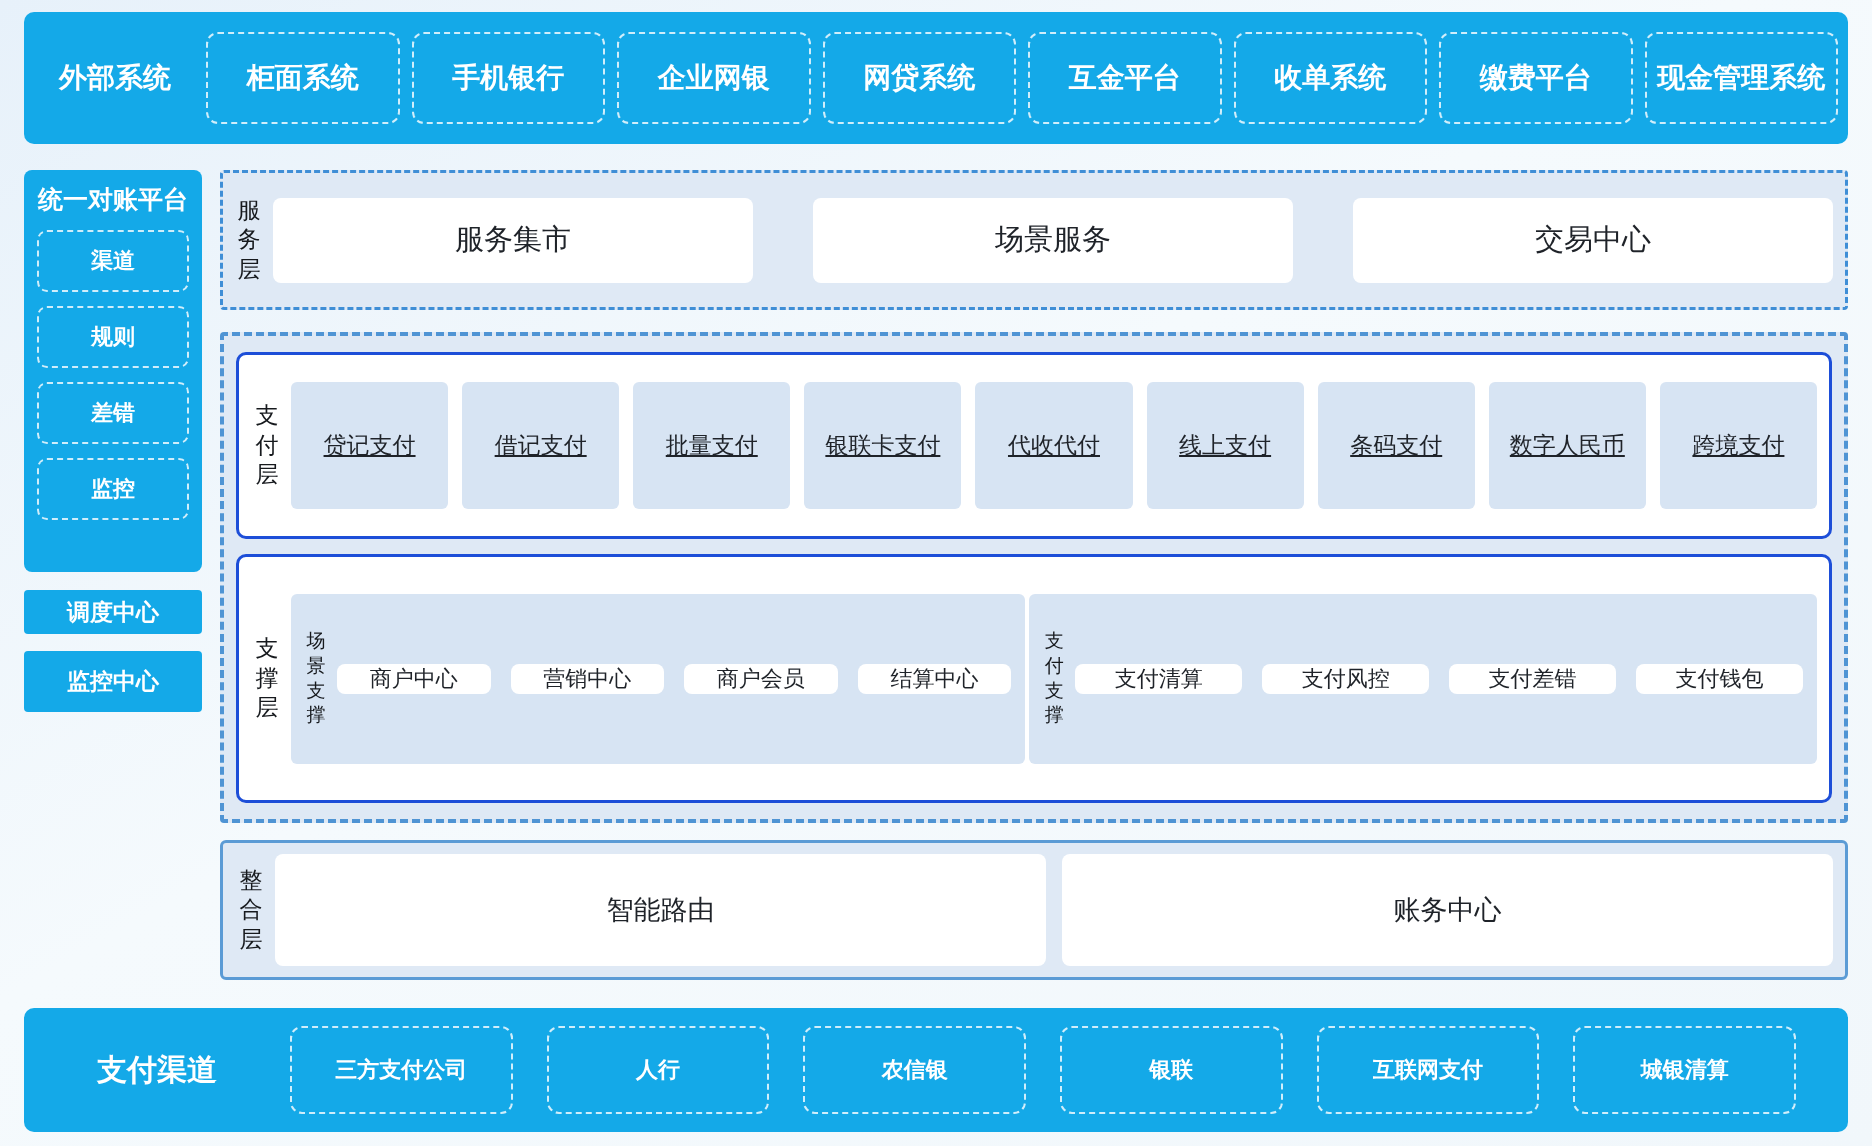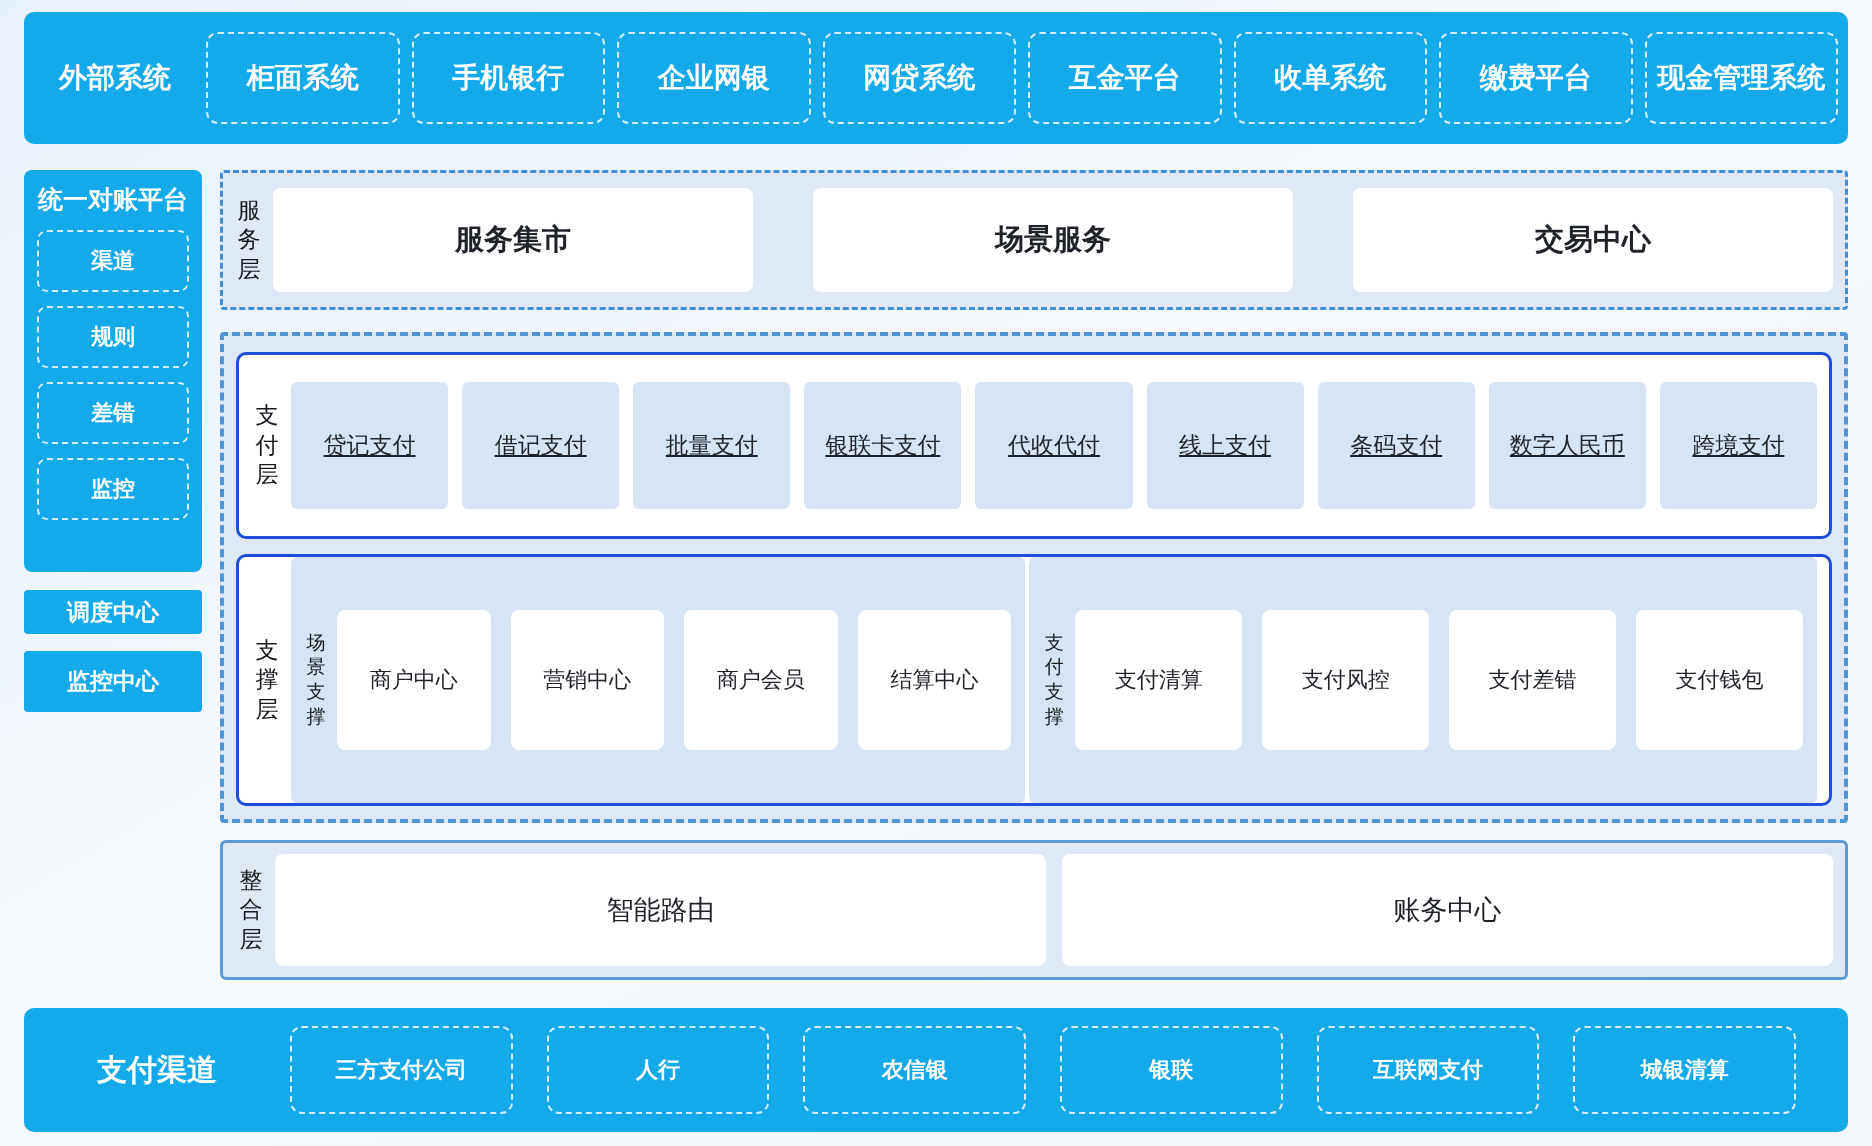--- a/index.html
+++ b/index.html
@@ -44,43 +44,43 @@
   .solo-box + .solo-box { margin-top:17px; height:61px; }
 
   
   .right-col { flex:1; display:flex; flex-direction:column; min-width:0; }
 
   .vlabel { width:30px; flex:none; word-break:break-all; line-height:1.28; text-align:center;
     font-size:23px; color:#16191d; margin:0 9px 0 7px; }
 
   .service-layer { height:140px; flex:none; background:#dfe9f5; border:3px dashed #3f8ed6;
     border-radius:4px; display:flex; align-items:center; padding:0 12px 0 4px; }
-  .service-layer .row-boxes { flex:1; display:flex; gap:60px; height:104px;font-weight:bold; }
+  .service-layer .row-boxes { flex:1; display:flex; gap:60px; height:85px; }
   .service-layer .row-boxes > div { flex:1; background:#fff; border-radius:8px; display:flex;
     align-items:center; justify-content:center; font-size:29px; }
 
   .dashed-wrap { margin-top:22px; height:491px; flex:none; background:#dfe9f5;
     border:4px dashed #4f94d4; border-radius:4px; padding:16px 12px; display:flex;
     flex-direction:column; gap:15px; }
 
   .inner-panel { background:#fff; border:3px solid #1d4ed8; border-radius:10px;
     display:flex; align-items:center; padding:0 12px 0 6px; }
   .pay-layer { height:187px; flex:none; }
   .pay-layer .row-boxes { flex:1; display:flex; gap:14px; height:127px; }
   .pay-layer .row-boxes > div { flex:1; background:#d7e4f3; border-radius:6px; display:flex;
     align-items:center; justify-content:center; font-size:23px; text-align:center;text-decoration:underline; }
 
   .support-layer { flex:1; }
-  .support-groups { flex:1; display:flex; gap:4px; height:246px; }
+  .support-groups { flex:1; display:flex; gap:4px; height:170px; }
   .support-group { background:#d7e4f3; border-radius:6px; display:flex; align-items:center; padding:0 14px 0 8px; }
   .support-group.g1 { flex:0.93; }
   .support-group.g2 { flex:1; }
   .glabel { width:22px; flex:none; word-break:break-all; line-height:1.3; text-align:center;
     font-size:19px; color:#16191d; margin:0 10px 0 6px; }
-  .support-group .row-boxes { flex:1; display:flex; gap:20px; height:140px; }
+  .support-group .row-boxes { flex:1; display:flex; gap:20px; height:140px;align-items:center; }
   .support-group .row-boxes > div { flex:1; background:#fff; border-radius:8px; display:flex;
     align-items:center; justify-content:center; font-size:22px; }
 
   .integration-layer { margin-top:17px; height:140px; flex:none; background:#dfe9f5;
     border:3px solid #5b9bd5; border-radius:6px; display:flex; align-items:center; padding:0 12px 0 6px; }
   .integration-layer .row-boxes { flex:1; display:flex; gap:16px; height:112px; }
   .integration-layer .row-boxes > div { flex:1; background:#fff; border-radius:8px; display:flex;
     align-items:center; justify-content:center; font-size:27px; }
 
   

